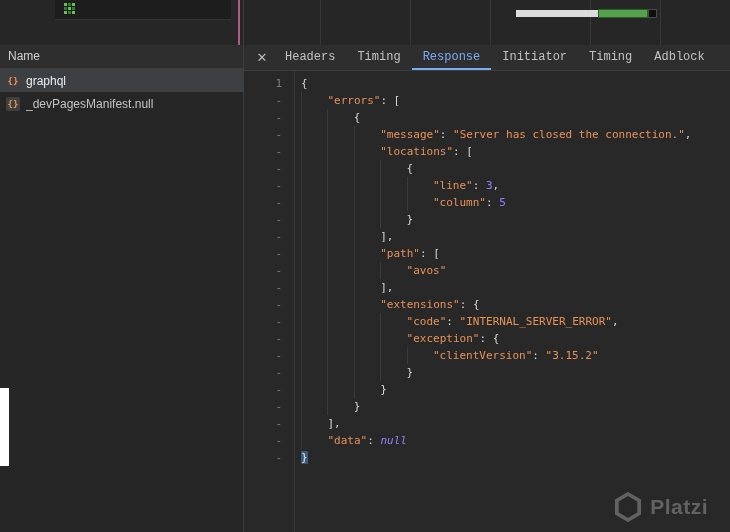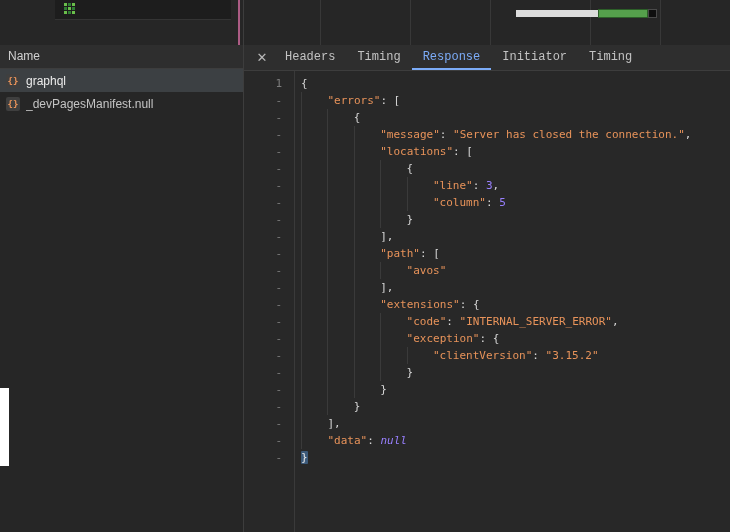--- a/index.html
+++ b/index.html
@@ -134,20 +134,21 @@
 
   <div class="main">
     <div class="tabbar">
       <span class="close-btn">✕</span>
       <div class="tabs">
           <div class="tab">Headers</div>
           <div class="tab">Timing</div>
           <div class="tab active">Response</div>
           <div class="tab">Initiator</div>
           <div class="tab">Timing</div>
+          <div class="tab">Adblock</div>
         </div>
     </div>
     <div class="code">
       <div class="gutter-border"></div>
       <div>
           <div class="code-line">
             <span class="g">1</span>
             <span class="lc"><span class="tk-p">{</span></span>
           </div>
           <div class="code-line">
@@ -237,14 +238,20 @@
           <div class="code-line">
             <span class="g">-</span>
             <span class="lc"><span class="tk-m">}</span></span>
           </div>
         </div>
     </div>
   </div>
 
   <div class="white-strip"></div>
 
+  <div class="watermark">
+    <svg width="26" height="30" viewBox="0 0 28 32">
+      <polygon points="14,2 26,9 26,23 14,30 2,23 2,9" fill="none" stroke="#a9a9a9" stroke-width="4"></polygon>
+    </svg>
+    <span class="watermark-text">Platzi</span>
+  </div>
 
 </div>
 
 </body></html>

